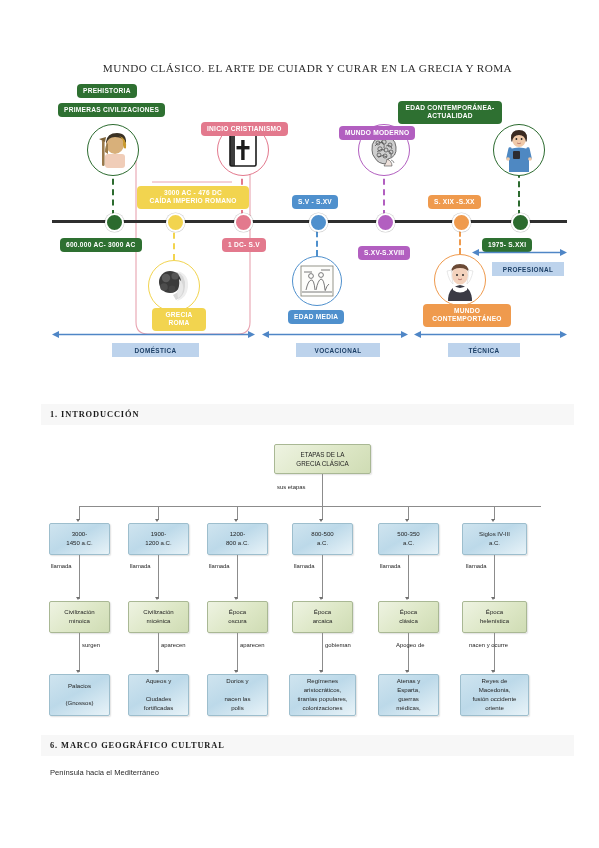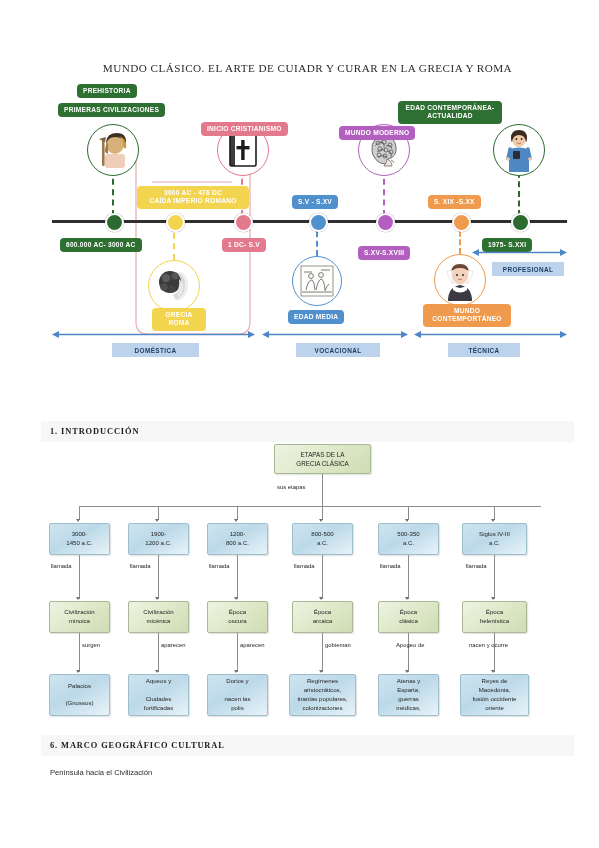--- a/index.html
+++ b/index.html
@@ -238,21 +238,21 @@
         <polygon points="95,4.5 88,1 88,8" fill="#4f86c6"></polygon>
     </svg>
 
     <div class="barlabel" style="left:76px;top:261px;width:87px;">DOMÉSTICA</div>
     <div class="barlabel" style="left:260px;top:261px;width:84px;">VOCACIONAL</div>
     <div class="barlabel" style="left:412px;top:261px;width:72px;">TÉCNICA</div>
     <div class="barlabel" style="left:456px;top:180px;width:72px;">PROFESIONAL</div>
   </div>
 
 
-  <div class="sub-bar" style="top:421px;">1. INTRODUCCIÓN</div>
+  <div class="sub-bar" style="top:404px;">1. INTRODUCCIÓN</div>
 
   <div class="fc">
 
     <div class="fbox green" style="left:233px;top:4px;width:97px;height:30px;font-size:6.3px;">ETAPAS DE LA
 GRECIA CLÁSICA</div>
 
     <div class="vline" style="left:281px;top:34px;height:44px;"></div>
     <div class="flabel" style="left:236px;top:44px;">sus etapas</div>
 
     <div class="hline" style="left:38px;top:66px;width:462px;"></div>
@@ -353,15 +353,15 @@
     <div class="vline" style="left:453px;top:193px;height:39px;"></div>
     <div class="flabel" style="left:428px;top:202px;">nacen y ocurre</div>
     <div class="arw" style="left:450.4px;top:230px;"></div>
     <div class="fbox blue" style="left:419px;top:234px;width:69px;height:42px;">Reyes de
 Macedonia,
 fusión occidente
 oriente</div>
   </div>
 
   <div class="sub-bar" style="top:735px;">6. MARCO GEOGRÁFICO CULTURAL</div>
-  <div class="body-text" style="top:768px;">Península hacia el Civilización</div>
+  <div class="body-text" style="top:768px;">Península hacia el Mediterráneo</div>
 
 </div>
 
 </body></html>

